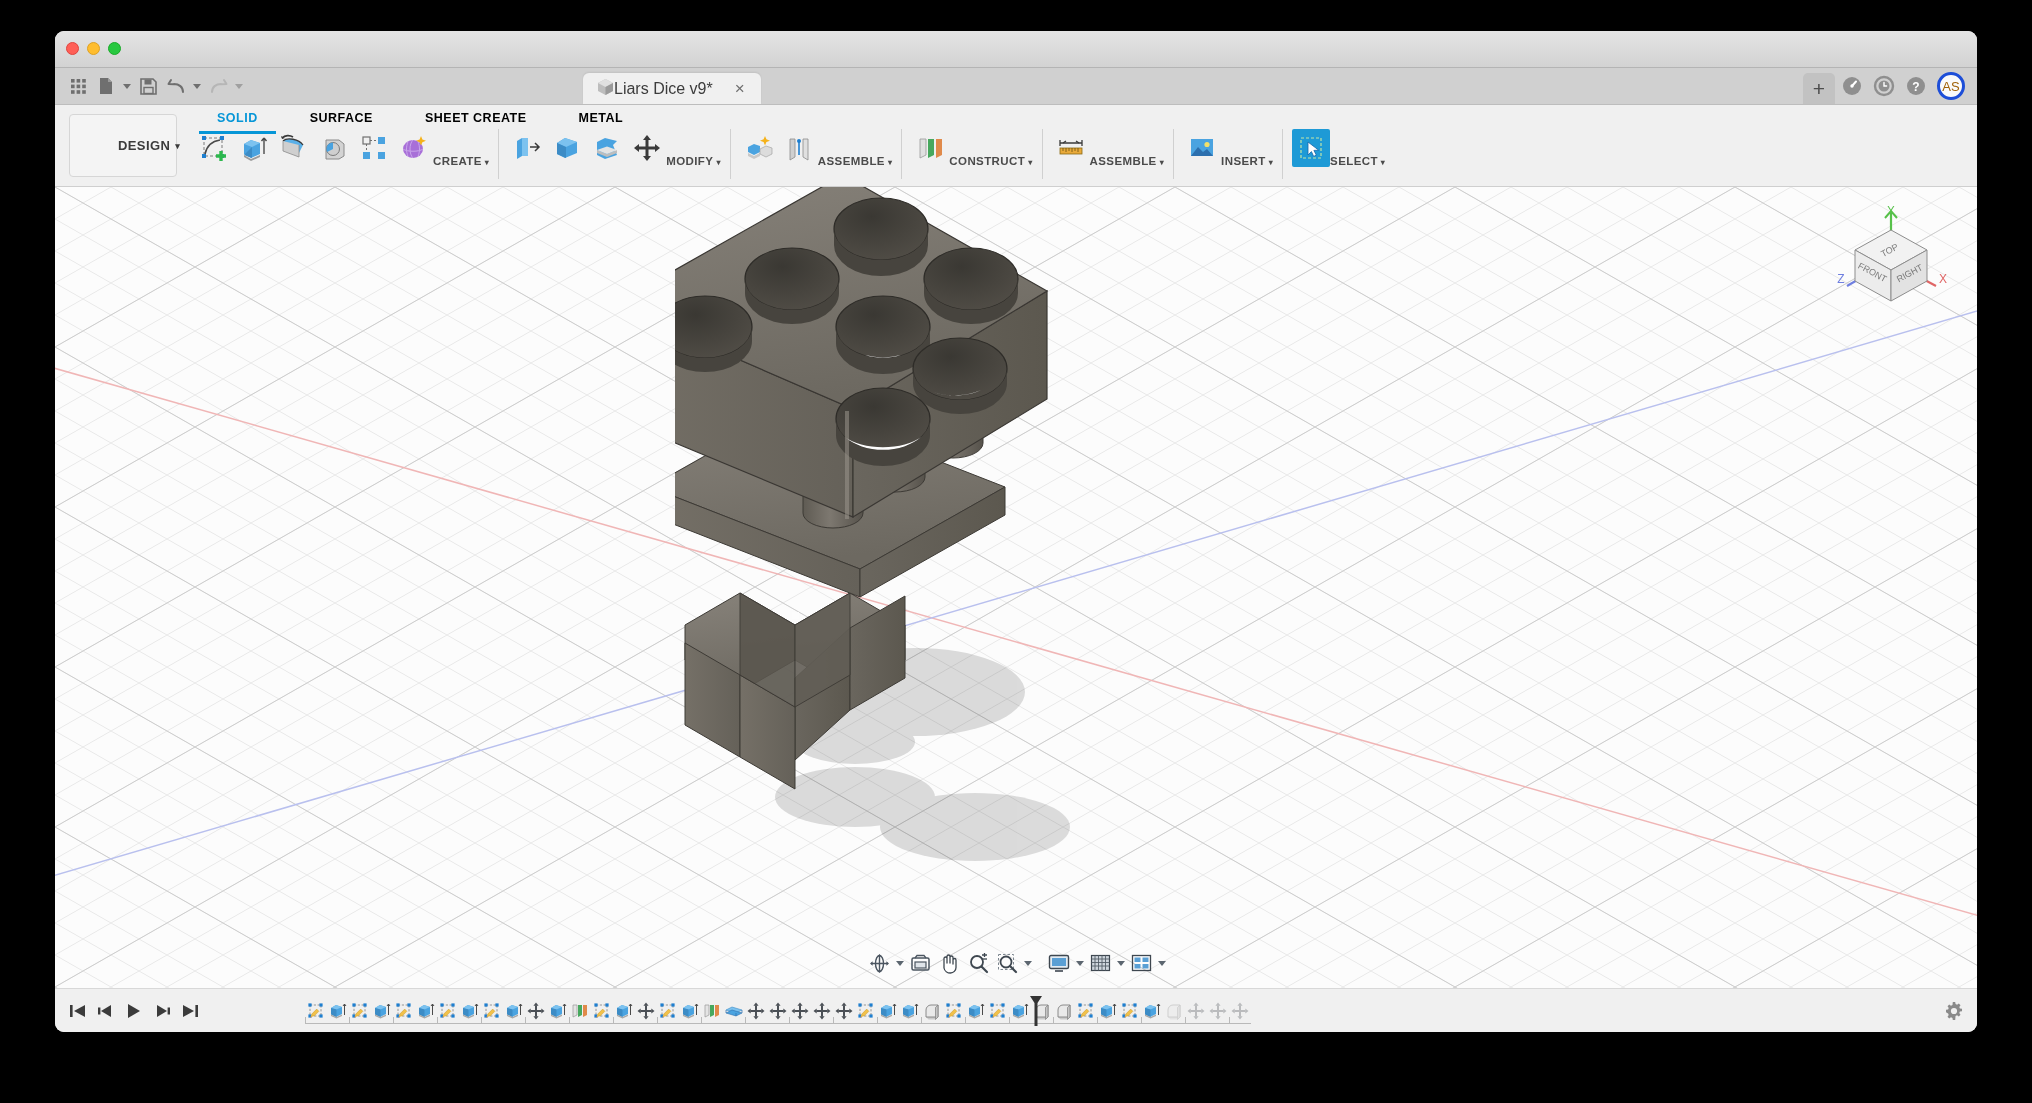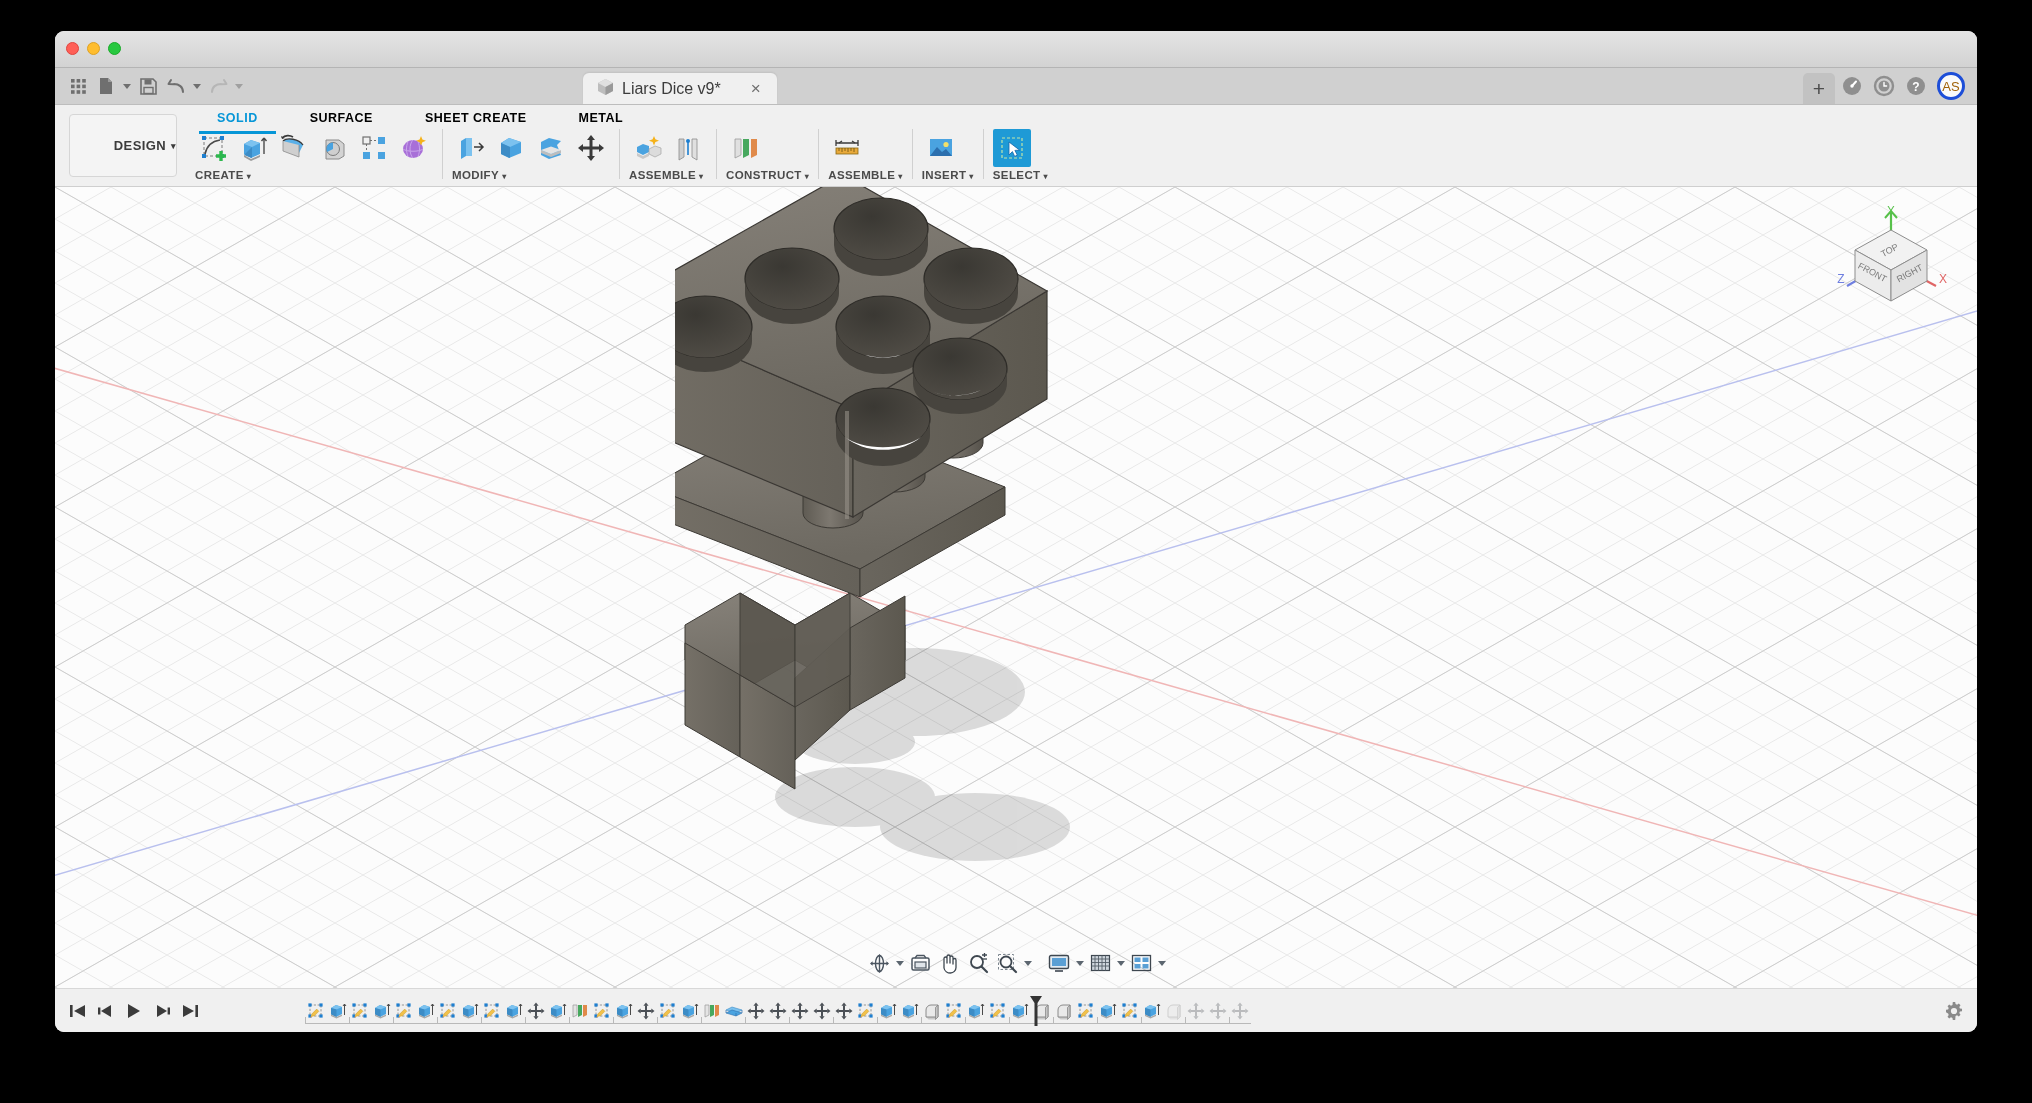--- a/index.html
+++ b/index.html
@@ -66,21 +66,21 @@
   .caret-sm::after {
     content: ""; border-left: 4px solid transparent;
     border-right: 4px solid transparent; border-top: 5px solid #6f6f6f;
   }
 
   #doc-tab {
     align-self: flex-end;
     height: 31px;
     background: #f0f0f0;
     border-radius: 6px 6px 0 0;
-    display: flex; align-items: center; gap: 8px;
+    display: flex; align-items: center; gap: 0;
     padding: 0 16px 0 14px;
     margin-left: 330px;
     box-shadow: 0 -1px 2px rgba(0,0,0,.07);
   }
   #doc-tab-label { font-size: 16px; color: #3c3c3c; white-space: nowrap; }
   #doc-tab-close {
     margin-left: 22px; font-size: 17px; color: #6f6f6f; line-height: 1;
   }
   #tab-right {
     margin-left: auto; display: flex; align-items: flex-end;
@@ -108,43 +108,43 @@
   #ribbon {
     height: 82px; flex: none;
     background: #f0f0f0;
     border-bottom: 1px solid #cfcfcf;
     display: flex; align-items: stretch; position: relative;
   }
   #design-btn {
     width: 108px; margin: 9px 0 9px 14px;
     border: 1px solid #d6d6d6; border-radius: 4px;
     background: #f4f4f4;
-    display: flex; align-items: center; justify-content: flex-end;
-    font-size: 13px; font-weight: bold; color: #3b3b3b; letter-spacing: .4px;
+    display: flex; align-items: center; justify-content: flex-start;
+    font-size: 13px; font-weight: bold; color: #3b3b3b; letter-spacing: .4px; padding-left: 48px;
   }
   #design-btn .caret { margin-left: 5px; font-size: 9px; }
 
   #ribbon-main { flex: 1; position: relative; padding-left: 12px; }
 
   #ribbon-tabs {
     position: absolute; top: 2px; left: 22px;
     display: flex; gap: 16px;
   }
   .rib-tab {
     font-size: 12.5px; font-weight: bold; letter-spacing: .5px;
     color: #000000; padding: 4px 18px 6px;
     border-bottom: 3px solid transparent;
   }
   .rib-tab.active { color: #0696d7; border-bottom-color: #0696d7; }
 
   #ribbon-panels {
     position: absolute; top: 24px; left: 18px; right: 0; bottom: 0;
     display: flex; align-items: flex-start;
   }
-  .panel { display: flex; flex-direction: column; align-items: flex-start; }
+  .panel { display: flex; flex-direction: row; align-items: flex-end; }
   .panel-row { display: flex; align-items: flex-start; gap: 2px; height: 38px; }
   .tool {
     width: 38px; height: 38px;
     display: flex; align-items: center; justify-content: center;
   }
   .tool.sel { background: #1e9ad6; border-radius: 2px; }
   .panel-label {
     font-size: 11.5px; font-weight: bold; color: #4b4b4b;
     letter-spacing: .4px; margin-top: 2px; white-space: nowrap;
   }

